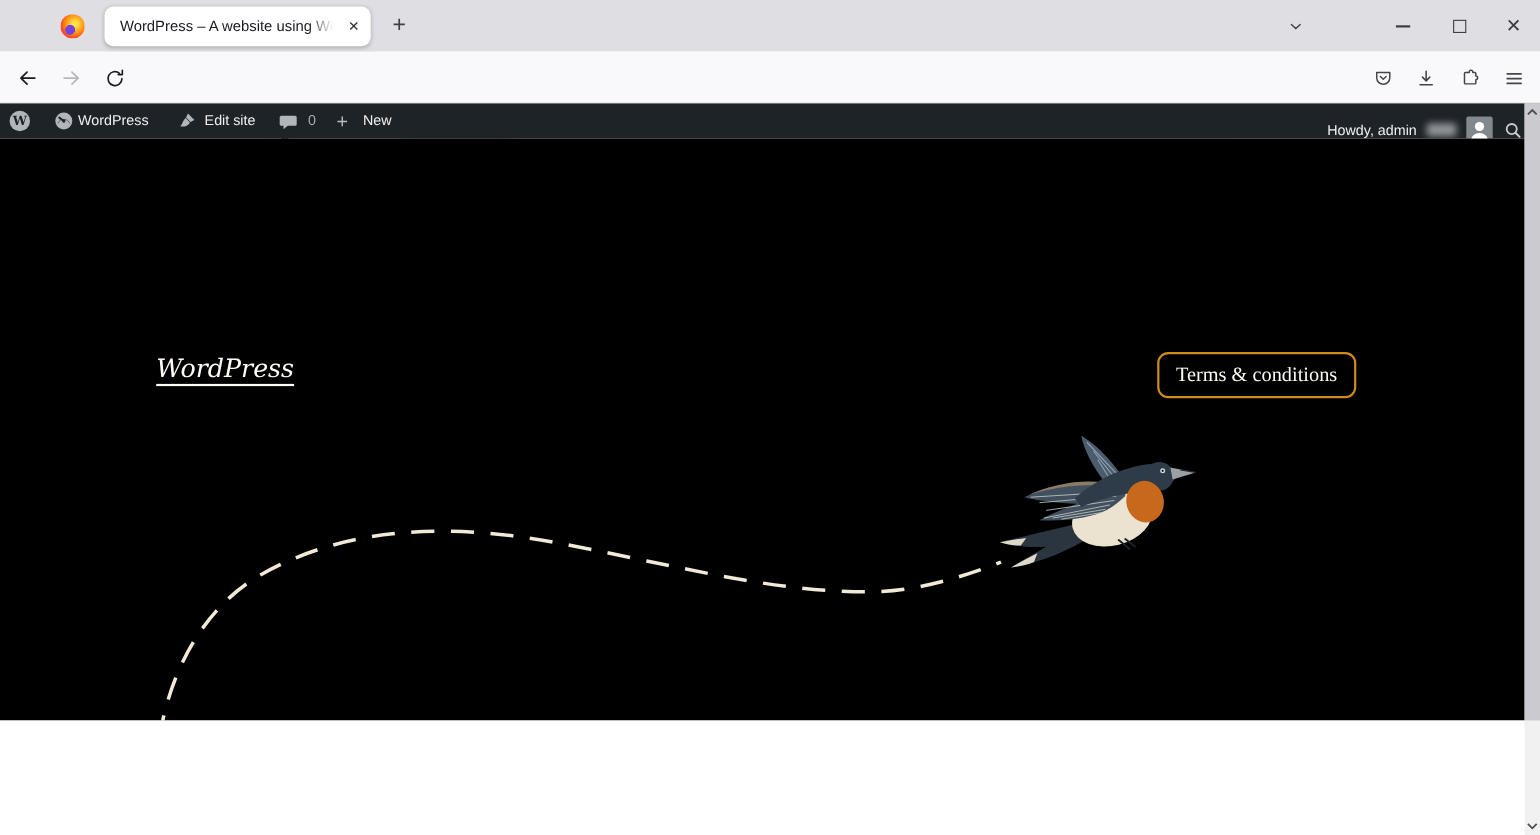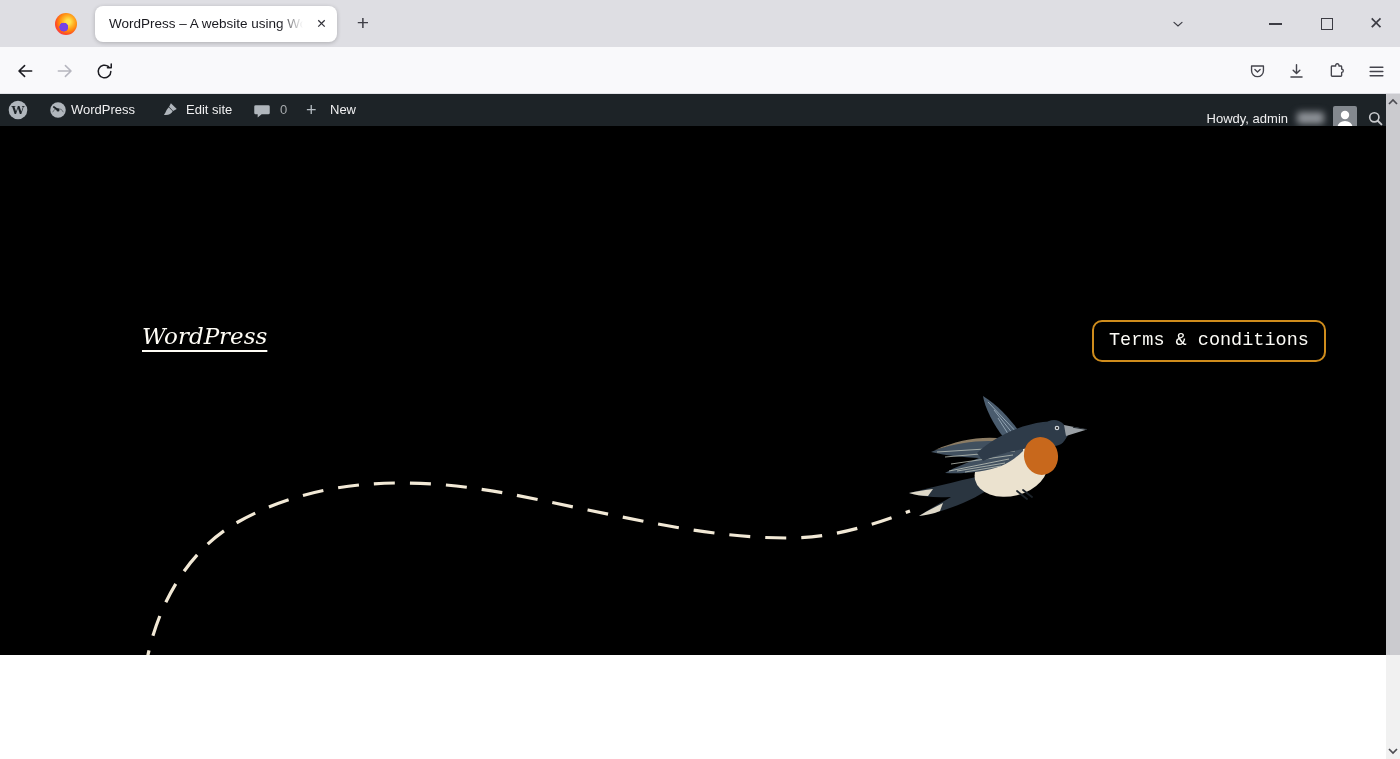--- a/index.html
+++ b/index.html
@@ -54,23 +54,23 @@
   .ab-right { position:absolute; right:0; top:0; height:48px; display:flex; align-items:center;
     gap:9px; padding-right:15px; }
   .howdy-redact { width:27px; height:12px; background:#90949a; border-radius:2px; filter:blur(3.5px); }
   .avatar { width:24px; height:24px; background:#83888e; border-radius:2px; overflow:hidden; }
 
   
   .hero { position:absolute; left:0; top:126px; width:1400px; height:529px; background:#000; }
   .site-title { position:absolute; left:142px; top:197px; font-family:"DejaVu Serif", serif;
     font-style:italic; font-size:23px; color:#fffdf6; text-decoration:underline;
     text-underline-offset:6px; text-decoration-thickness:1.5px; cursor:pointer; }
-  .terms-btn { position:absolute; left:1092px; top:194px; height:42px; padding:0 15px;
+  .terms-btn { position:absolute; left:1052px; top:194px; height:42px; padding:0 15px;
     background:transparent; border:2px solid #cf8c1c; border-radius:10px; color:#fcfbf6;
-    font-family:Liberation Mono, monospace; font-size:18.5px; line-height:38px; cursor:pointer; }
+    font-family:Liberation Serif, serif; font-size:18.5px; line-height:38px; cursor:pointer; }
   .hero-art { position:absolute; left:0; top:0; width:1386px; height:529px; pointer-events:none; }
 
   .lower { position:absolute; left:0; top:655px; width:1400px; height:104px; background:#ffffff; }
 
   
   .scrollbar { position:absolute; right:0; top:94px; width:14px; height:665px; background:#f1f1f1; z-index:50; }
   .sb-thumb { position:absolute; left:0; top:0; width:14px; height:561px; background:#cbcbcf; }
   .sb-arrow { position:absolute; left:0; width:14px; height:14px; display:flex; align-items:center; justify-content:center; }
   .sb-up { top:1px; } .sb-down { bottom:1px; }
 

